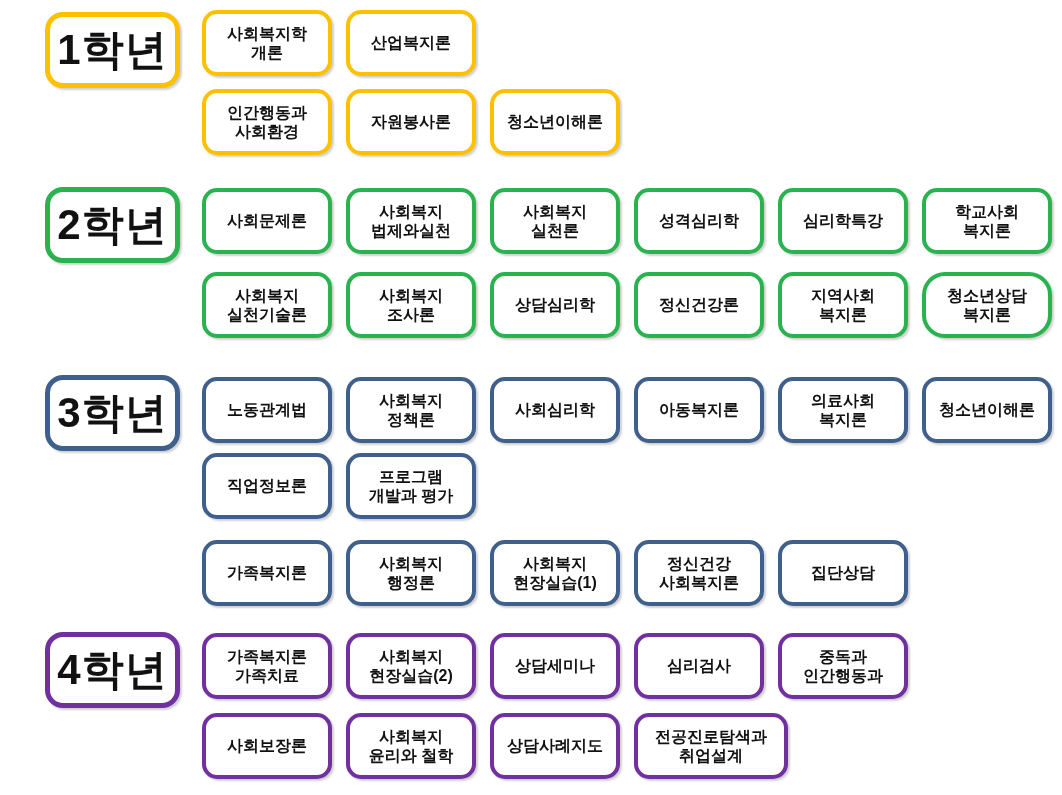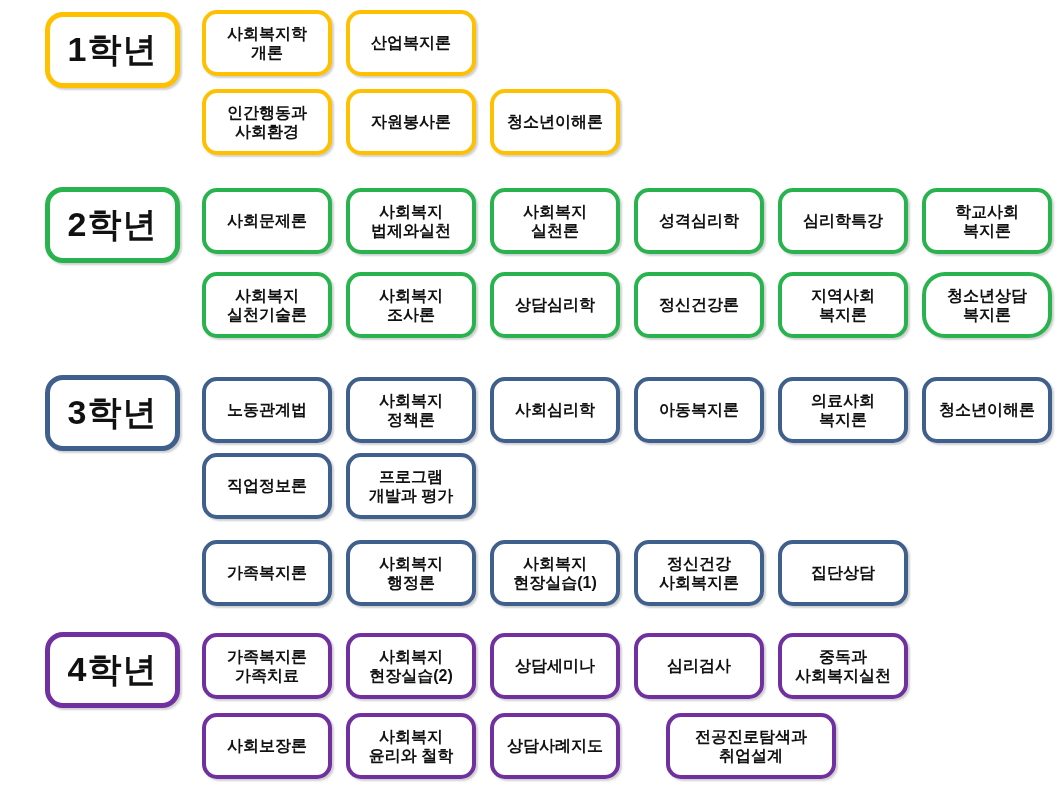--- a/index.html
+++ b/index.html
@@ -20,21 +20,21 @@
     position: absolute;
     left: 45px;
     width: 135px;
     height: 76px;
     box-sizing: border-box;
     border: 5px solid #000;
     border-radius: 18px;
     display: flex;
     align-items: center;
     justify-content: center;
-    font-size: 34px;
+    font-size: 42px;
     font-weight: 800;
     color: #111111;
     letter-spacing: 1px;
     box-shadow: 2px 2px 2px rgba(120,120,120,0.35);
     background: #ffffff;
   }
   .label-0 { top: 12px; }
   .label-1 { top: 187px; }
   .label-2 { top: 375px; }
   .label-3 { top: 632px; }
@@ -69,21 +69,21 @@
     text-align: center;
     font-size: 16px;
     font-weight: 700;
     line-height: 1.2;
     color: #111111;
     white-space: pre-line;
     box-shadow: 2px 2px 2px rgba(120,120,120,0.35);
     background: #ffffff;
   }
   
-  .row-3-1 .course:nth-child(4) { width: 170px; margin-left: 32px; }
+  .row-3-1 .course:nth-child(4) { width: 154px; }
 </style>
 </head>
 <body>
 
 <div id="canvas">
     <div class="year-label label-0" style="border-color: rgb(255, 192, 0);">1학년</div>
     <div class="course-row row-0-0">
       <div class="course" style="border-color: rgb(255, 192, 0);">사회복지학
 개론</div>
       <div class="course" style="border-color: rgb(255, 192, 0);">산업복지론</div>
@@ -146,21 +146,21 @@
     </div>
     <div class="year-label label-3" style="border-color: rgb(112, 48, 160);">4학년</div>
     <div class="course-row row-3-0">
       <div class="course" style="border-color: rgb(112, 48, 160);">가족복지론
 가족치료</div>
       <div class="course" style="border-color: rgb(112, 48, 160);">사회복지
 현장실습(2)</div>
       <div class="course" style="border-color: rgb(112, 48, 160);">상담세미나</div>
       <div class="course" style="border-color: rgb(112, 48, 160);">심리검사</div>
       <div class="course" style="border-color: rgb(112, 48, 160);">중독과
-사회복지실천</div>
+인간행동과</div>
     </div>
     <div class="course-row row-3-1">
       <div class="course" style="border-color: rgb(112, 48, 160);">사회보장론</div>
       <div class="course" style="border-color: rgb(112, 48, 160);">사회복지
 윤리와 철학</div>
       <div class="course" style="border-color: rgb(112, 48, 160);">상담사례지도</div>
       <div class="course" style="border-color: rgb(112, 48, 160);">전공진로탐색과
 취업설계</div>
     </div>
   </div>

